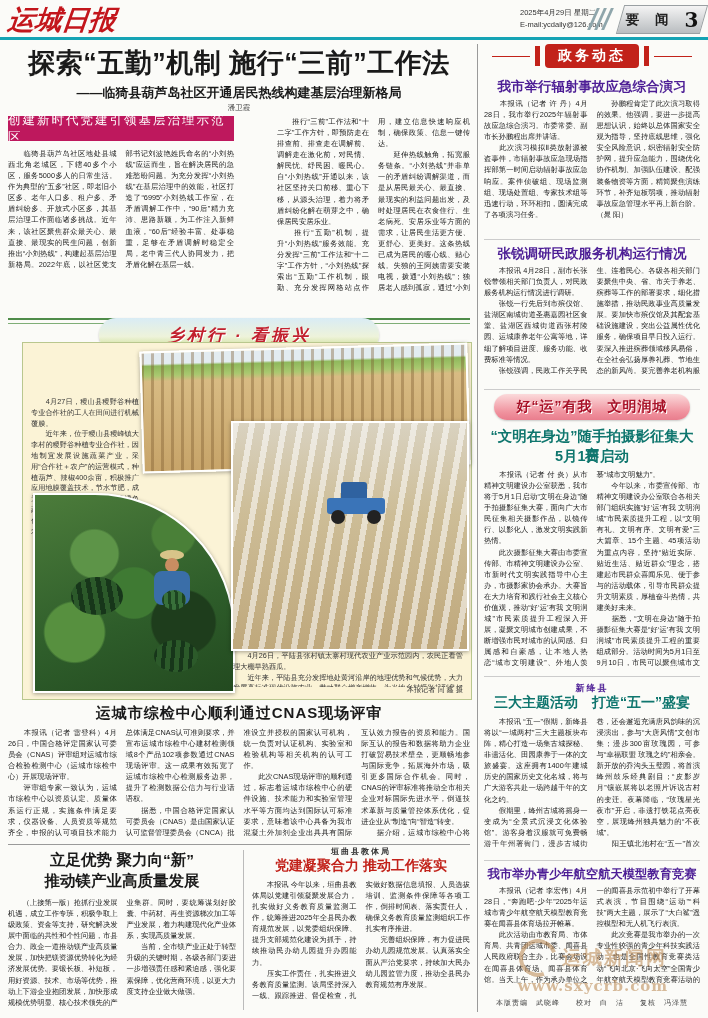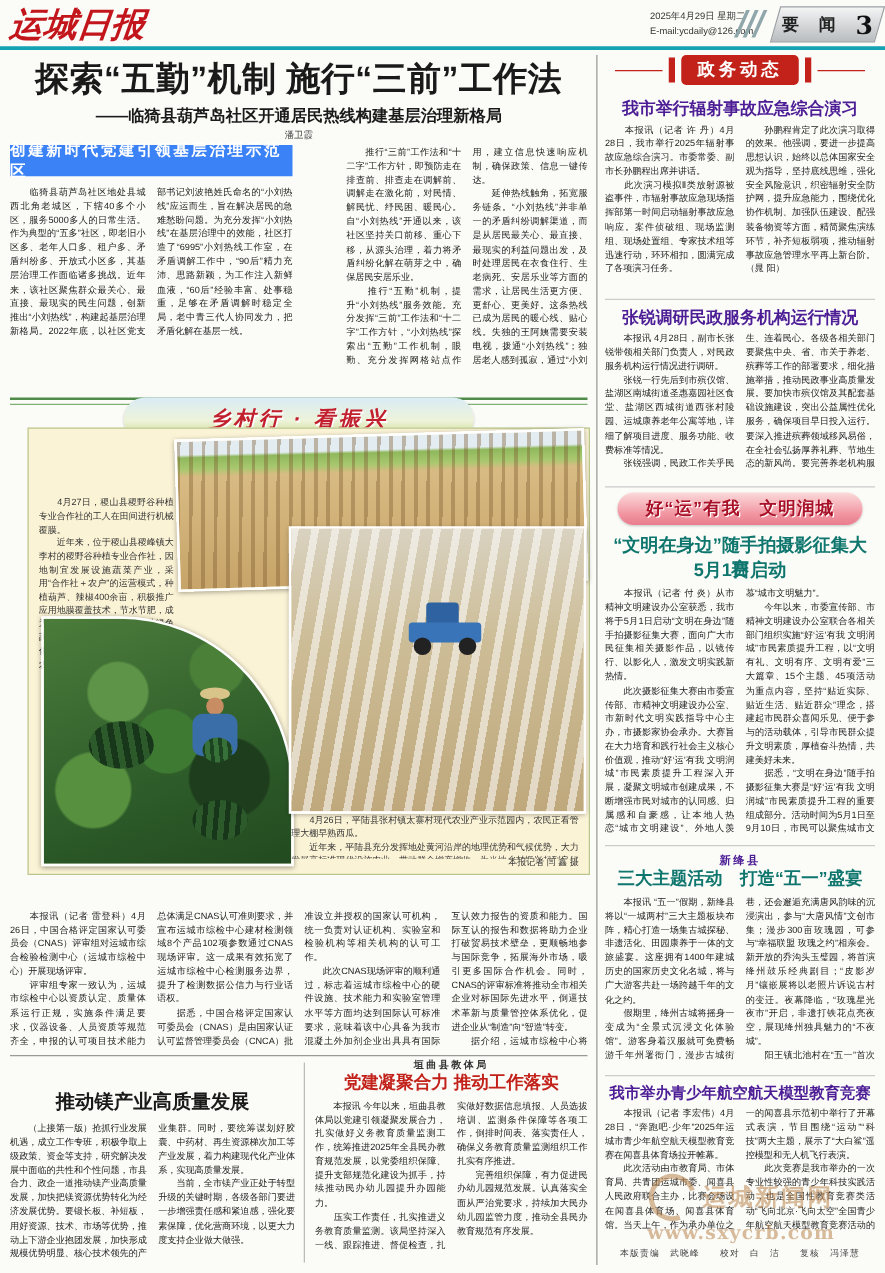--- a/index.html
+++ b/index.html
@@ -24,21 +24,21 @@
   
   .bt{font-size:7.3px;line-height:1.52;text-align:justify;white-space:pre-wrap;color:#222;overflow:hidden;}
   .cols2{column-count:2;column-gap:9px;}
   .cols4{column-count:4;column-gap:9px;}
   
   .main-hl{left:8px;top:45px;width:462px;text-align:center;font-size:27px;font-weight:900;letter-spacing:.5px;white-space:nowrap;}
   .main-sub{left:8px;top:84px;width:462px;text-align:center;font-size:13px;font-weight:700;}
   .main-by{left:8px;top:103px;width:462px;text-align:center;font-size:7.5px;color:#444;}
   .main-body{left:8px;top:116px;width:462px;height:184px;display:flex;gap:10px;}
   .half{width:226px;display:flex;flex-direction:column;}
-  .redbanner{height:25px;background:#3b82f6;color:#fff;font-size:12.5px;font-weight:700;letter-spacing:2px;
+  .redbanner{height:25px;background:#be185d;color:#fff;font-size:12.5px;font-weight:400;letter-spacing:2px;
              display:flex;align-items:center;justify-content:center;margin-bottom:7px;}
   
   .vill-wrap{left:8px;top:302px;width:462px;height:36px;}
   .vill-line{position:absolute;left:0;right:0;top:16px;border-top:2px solid #4f8c4a;}
   .vill-line2{position:absolute;left:0;right:0;top:21px;border-top:1px solid #7fae77;}
   .vill-banner{position:absolute;left:91px;top:16px;width:280px;height:34px;border-radius:17px;
      background:linear-gradient(180deg,#d9ecf5 0%,#eef3da 55%,#d9e6b0 75%,#c53a33 100%);
      display:flex;align-items:center;justify-content:center;box-shadow:0 1px 2px rgba(0,0,0,.25);}
   .vill-banner span{font-size:17px;font-weight:900;font-style:italic;color:#c2202e;letter-spacing:3px;
      text-shadow:1px 1px 0 #fff;}
@@ -178,29 +178,31 @@
           <div class="body"></div>
           <div class="w1"></div>
           <div class="w2"></div>
       </div>
     </div>
     <div class="cap" style="left:210px;top:308px;width:230px;height:36px;">　　4月26日，平陆县张村镇太寨村现代农业产业示范园内，农民正看管理大棚早熟西瓜。
 　　近年来，平陆县充分发挥地处黄河沿岸的地理优势和气候优势，大力发展高标准现代设施农业，带动群众增产增收，为当地乡村振兴起到良好示范带动作用。</div>
     <div class="cap-credit" style="left:210px;top:342px;width:230px;">本报记者 闫 鑫 摄</div>
   </div>
 
+  <div class="abs cnas-hl">运城市综检中心顺利通过CNAS现场评审</div>
   <div class="abs cnas-body bt cols4">　　本报讯（记者 雷登科）4月26日，中国合格评定国家认可委员会（CNAS）评审组对运城市综合检验检测中心（运城市综检中心）开展现场评审。
 　　评审组专家一致认为，运城市综检中心以资质认定、质量体系运行正规，实施条件满足要求，仪器设备、人员资质等规范齐全，申报的认可项目技术能力总体满足CNAS认可准则要求，并宣布运城市综检中心建材检测领域8个产品102项参数通过CNAS现场评审。这一成果有效拓宽了运城市综检中心检测服务边界，提升了检测数据公信力与行业话语权。
 　　据悉，中国合格评定国家认可委员会（CNAS）是由国家认证认可监督管理委员会（CNCA）批准设立并授权的国家认可机构，统一负责对认证机构、实验室和检验机构等相关机构的认可工作。
 　　此次CNAS现场评审的顺利通过，标志着运城市综检中心的硬件设施、技术能力和实验室管理水平等方面均达到国际认可标准要求，意味着该中心具备为我市混凝土外加剂企业出具具有国际互认效力报告的资质和能力。国际互认的报告和数据将助力企业打破贸易技术壁垒，更顺畅地参与国际竞争，拓展海外市场，吸引更多国际合作机会。同时，CNAS的评审标准将推动全市相关企业对标国际先进水平，倒逼技术革新与质量管控体系优化，促进企业从“制造”向“智造”转变。
 　　据介绍，运城市综检中心将以此为契机，持续改进质量管理体系，进一步提升业务技术水平和科技创新能力，为企业提供精准化、国际化的技术服务，赋能全市混凝土外加剂产业高质量发展，为建设“一城两区三门户”贡献检验力量。</div>
 
   <div class="abs hline" style="left:8px;top:844px;width:462px;"></div>
   <div class="abs vline" style="left:243px;top:850px;height:160px;border-left-color:#bbb;"></div>
 
+  <div class="abs mag-hl1">立足优势 聚力向“新”</div>
   <div class="abs mag-hl2">推动镁产业高质量发展</div>
   <div class="abs mag-body bt cols2">　　（上接第一版）抢抓行业发展机遇，成立工作专班，积极争取上级政策、资金等支持，研究解决发展中面临的共性和个性问题，市县合力、政企一道推动镁产业高质量发展，加快把镁资源优势转化为经济发展优势。要锻长板、补短板，用好资源、技术、市场等优势，推动上下游企业抱团发展，加快形成规模优势明显、核心技术领先的产业集群。同时，要统筹谋划好胶囊、中药材、再生资源梯次加工等产业发展，着力构建现代化产业体系，实现高质量发展。
 　　当前，全市镁产业正处于转型升级的关键时期，各级各部门要进一步增强责任感和紧迫感，强化要素保障，优化营商环境，以更大力度支持企业做大做强。</div>
 
   <div class="abs yq-kicker">垣曲县教体局</div>
   <div class="abs yq-hl">党建凝聚合力 推动工作落实</div>
   <div class="abs yq-body bt cols2">　　本报讯 今年以来，垣曲县教体局以党建引领凝聚发展合力，扎实做好义务教育质量监测工作，统筹推进2025年全县民办教育规范发展，以党委组织保障、提升支部规范化建设为抓手，持续推动民办幼儿园提升办园能力。
 　　压实工作责任，扎实推进义务教育质量监测。该局坚持深入一线、跟踪推进、督促检查，扎实做好数据信息填报、人员选拔培训、监测条件保障等各项工作，倒排时间表、落实责任人，确保义务教育质量监测组织工作扎实有序推进。
 　　完善组织保障，有力促进民办幼儿园规范发展。认真落实全面从严治党要求，持续加大民办幼儿园监管力度，推动全县民办教育规范有序发展。</div>
 

